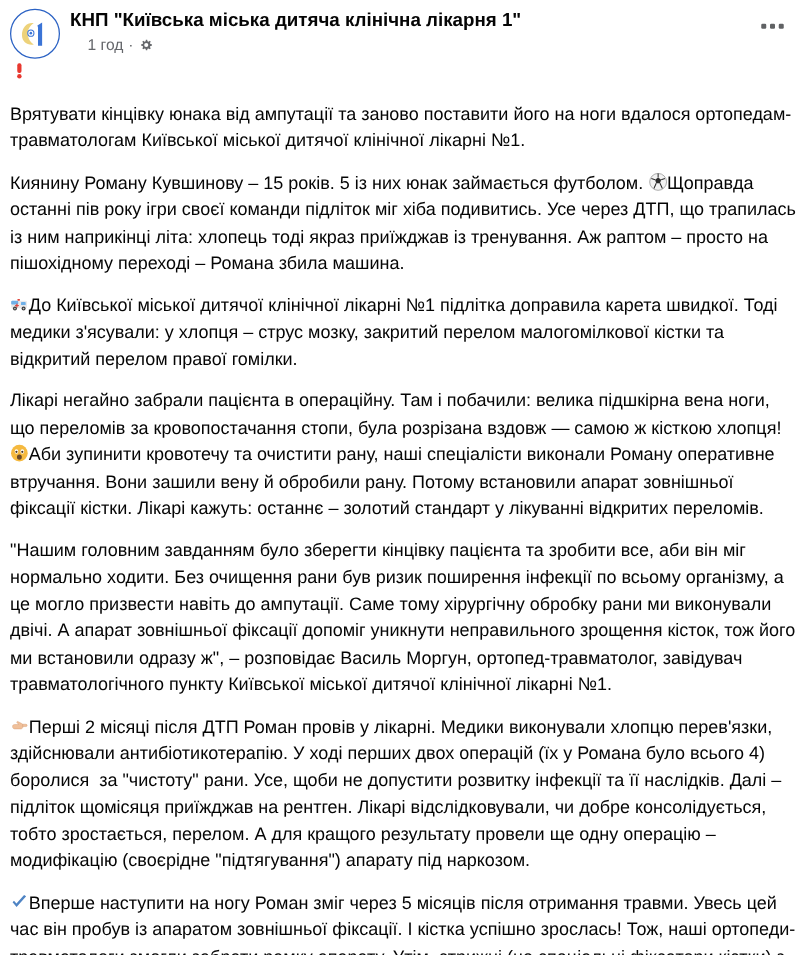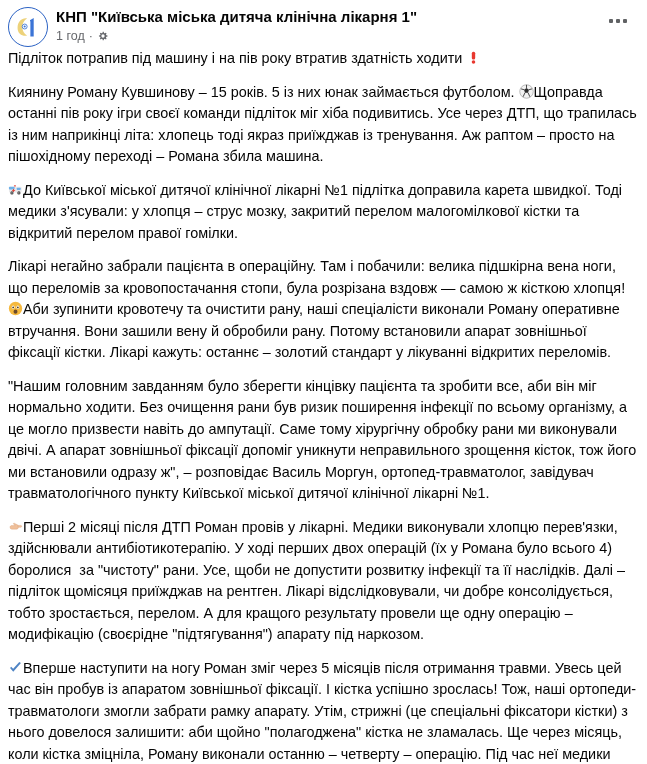--- a/index.html
+++ b/index.html
@@ -59,20 +59,21 @@
     white-space: nowrap;
   }
   .meta-row {
     display: flex;
     align-items: center;
     gap: 4px;
     margin-top: 2px;
     font-size: 12.5px;
     color: #65676B;
     line-height: 16px;
+    margin-left: 14px;
   }
   .meta-dot {
     font-size: 12.5px;
     color: #65676B;
     line-height: 16px;
   }
   .gear-icon {
     display: inline-flex;
     align-items: center;
     line-height: 0;
@@ -151,25 +152,26 @@
 
     <div class="more-menu">
       <span></span>
       <span></span>
       <span></span>
     </div>
   </div>
 
   <div class="post-body">
 
-    <p><span>Підліток потрапив під машину і на пів року втратив здатність ходити </span><span class="emo-img"><svg viewBox="0 0 16 16" aria-hidden="true">
+    <p><span class="emo-img"><svg viewBox="0 0 16 16" aria-hidden="true">
             <rect x="6.2" y="1.8" width="3.6" height="8.2" rx="1.6" fill="#e8382f"></rect>
             <circle cx="8" cy="12.8" r="1.9" fill="#e8382f"></circle>
           </svg></span></p>
 
+    <p>Врятувати кінцівку юнака від ампутації та заново поставити його на ноги вдалося ортопедам-травматологам Київської міської дитячої клінічної лікарні №1.</p>
 
     <p><span>Киянину Роману Кувшинову – 15 років. 5 із них юнак займається футболом. </span><span class="emo-img"><svg viewBox="0 0 16 16" aria-hidden="true">
             <circle cx="8" cy="8" r="7.2" fill="#f2f2f2" stroke="#9a9a9a" stroke-width="0.7"></circle>
             <polygon points="8,4.2 10.6,6.1 9.6,9.2 6.4,9.2 5.4,6.1" fill="#2b2b2b"></polygon>
             <path d="M8 0.9 L8 4.2 M2.2 5.2 L5.4 6.1 M13.8 5.2 L10.6 6.1 M4.4 13.6 L6.4 9.2 M11.6 13.6 L9.6 9.2" stroke="#2b2b2b" stroke-width="0.9" fill="none"></path>
           </svg></span><span>Щоправда останні пів року ігри своєї команди підліток міг хіба подивитись. Усе через ДТП, що трапилась із ним наприкінці літа: хлопець тоді якраз приїжджав із тренування. Аж раптом – просто на пішохідному переході – Романа збила машина.</span></p>
 
     <p><span class="emo-img"><svg viewBox="0 0 16 16" aria-hidden="true">
             <rect x="1" y="5" width="13.5" height="6.2" rx="1.2" fill="#e8e8ea"></rect>
             <rect x="1" y="5" width="6" height="3" rx="0.8" fill="#6fb0e8"></rect>

